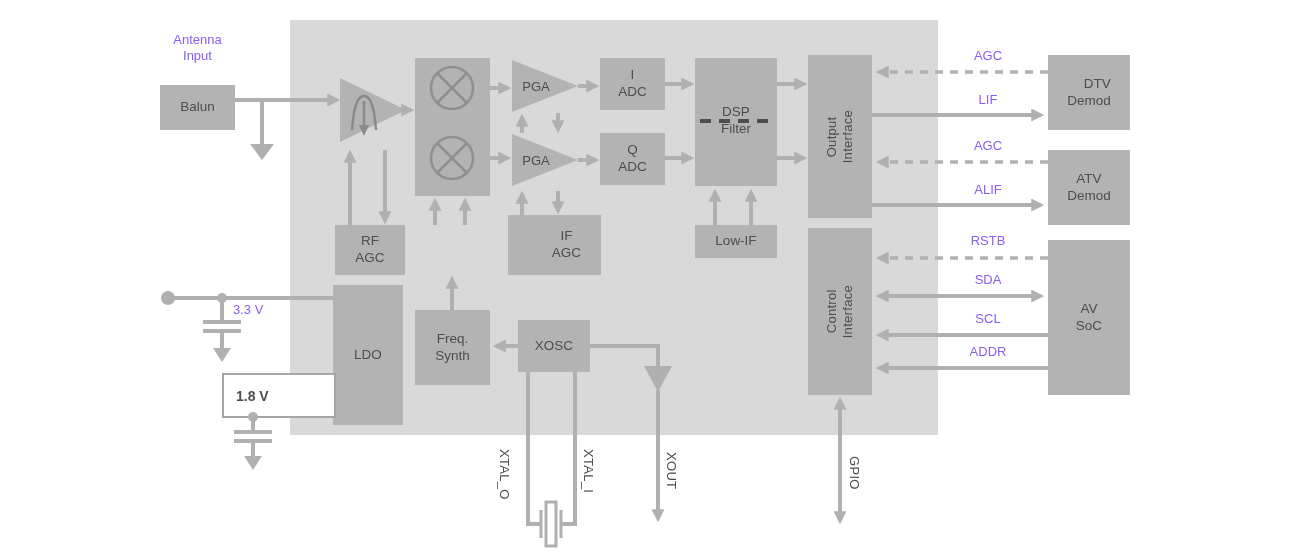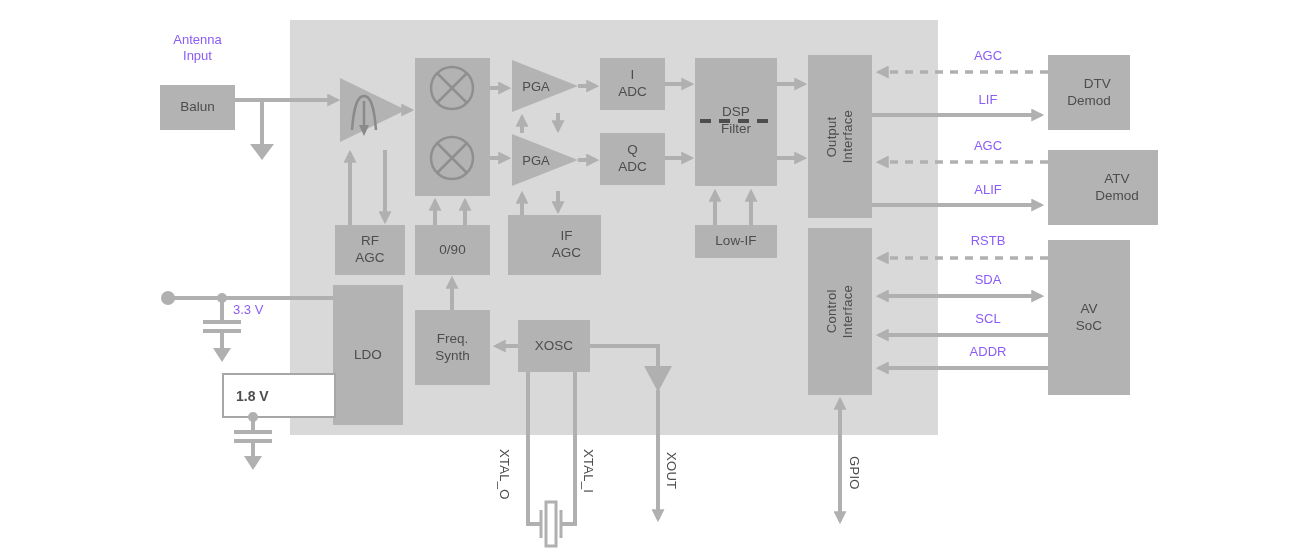--- a/index.html
+++ b/index.html
@@ -46,38 +46,37 @@
     <div>Filter</div>
   </div>
 
   <div class="blk" style="left:808px;top:55px;width:64px;height:163px;">
     <span class="vtxt">Output
 Interface</span>
   </div>
 
   <div class="blk" style="left:335px;top:225px;width:70px;height:50px;">RF
 AGC</div>
-  <div class="blk" style="left:415px;top:225px;width:75px;height:50px;">0/90</div>
   <div class="blk" style="left:508px;top:215px;width:69px;height:60px;padding-left:24px;">IF
 AGC</div>
   <div class="blk" style="left:695px;top:225px;width:82px;height:33px;">Low-IF</div>
 
   <div class="blk" style="left:333px;top:285px;width:70px;height:140px;">LDO</div>
   <div class="blk" style="left:415px;top:310px;width:75px;height:75px;">Freq.
 Synth</div>
   <div class="blk" style="left:518px;top:320px;width:72px;height:52px;">XOSC</div>
 
   <div class="blk" style="left:808px;top:228px;width:64px;height:167px;">
     <span class="vtxt">Control
 Interface</span>
   </div>
 
   <div class="blk" style="left:1048px;top:55px;width:82px;height:75px;text-align:right;">DTV
 Demod</div>
-  <div class="blk" style="left:1048px;top:150px;width:82px;height:75px;padding-left:28px;">ATV
+  <div class="blk" style="left:1048px;top:150px;width:82px;height:75px;">ATV
 Demod</div>
   <div class="blk" style="left:1048px;top:240px;width:82px;height:155px;">AV
 SoC</div>
 
   <div class="whitebox">
     <span>1.8 V</span>
   </div>
 
   <div class="lbl ctr" style="left:150px;top:32px;width:95px;">Antenna
 Input</div>

